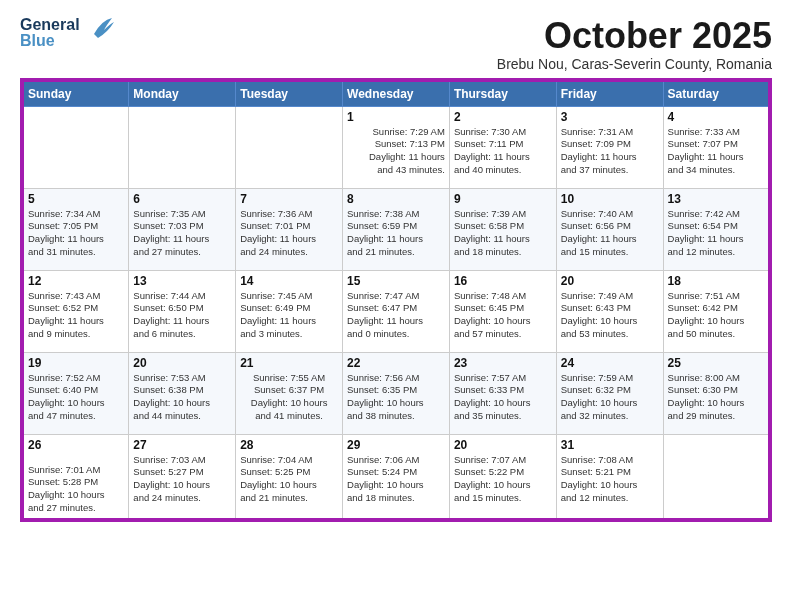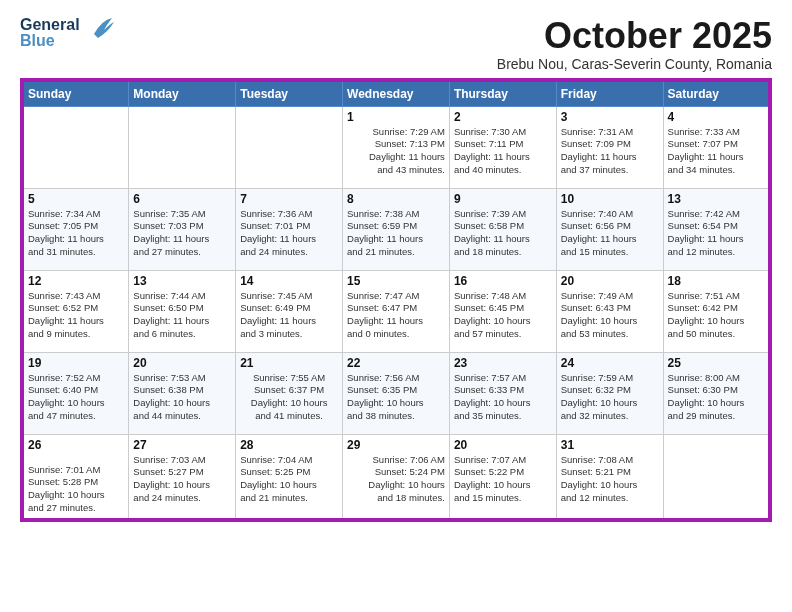--- a/index.html
+++ b/index.html
@@ -324,21 +324,21 @@
           </td>
           <td>
             <div class="day-num">28</div>
             <div class="day-info" style="white-space: pre-line;">Sunrise: 7:04 AM
 Sunset: 5:25 PM
 Daylight: 10 hours
 and 21 minutes.</div>
           </td>
           <td>
             <div class="day-num">29</div>
-            <div class="day-info" style="white-space: pre-line; text-align: right;">Sunrise: 7:06 AM
+            <div class="day-info" style="white-space: pre-line;">Sunrise: 7:06 AM
 Sunset: 5:24 PM
 Daylight: 10 hours
 and 18 minutes.</div>
           </td>
           <td>
             <div class="day-num">20</div>
             <div class="day-info" style="white-space: pre-line;">Sunrise: 7:07 AM
 Sunset: 5:22 PM
 Daylight: 10 hours
 and 15 minutes.</div>

